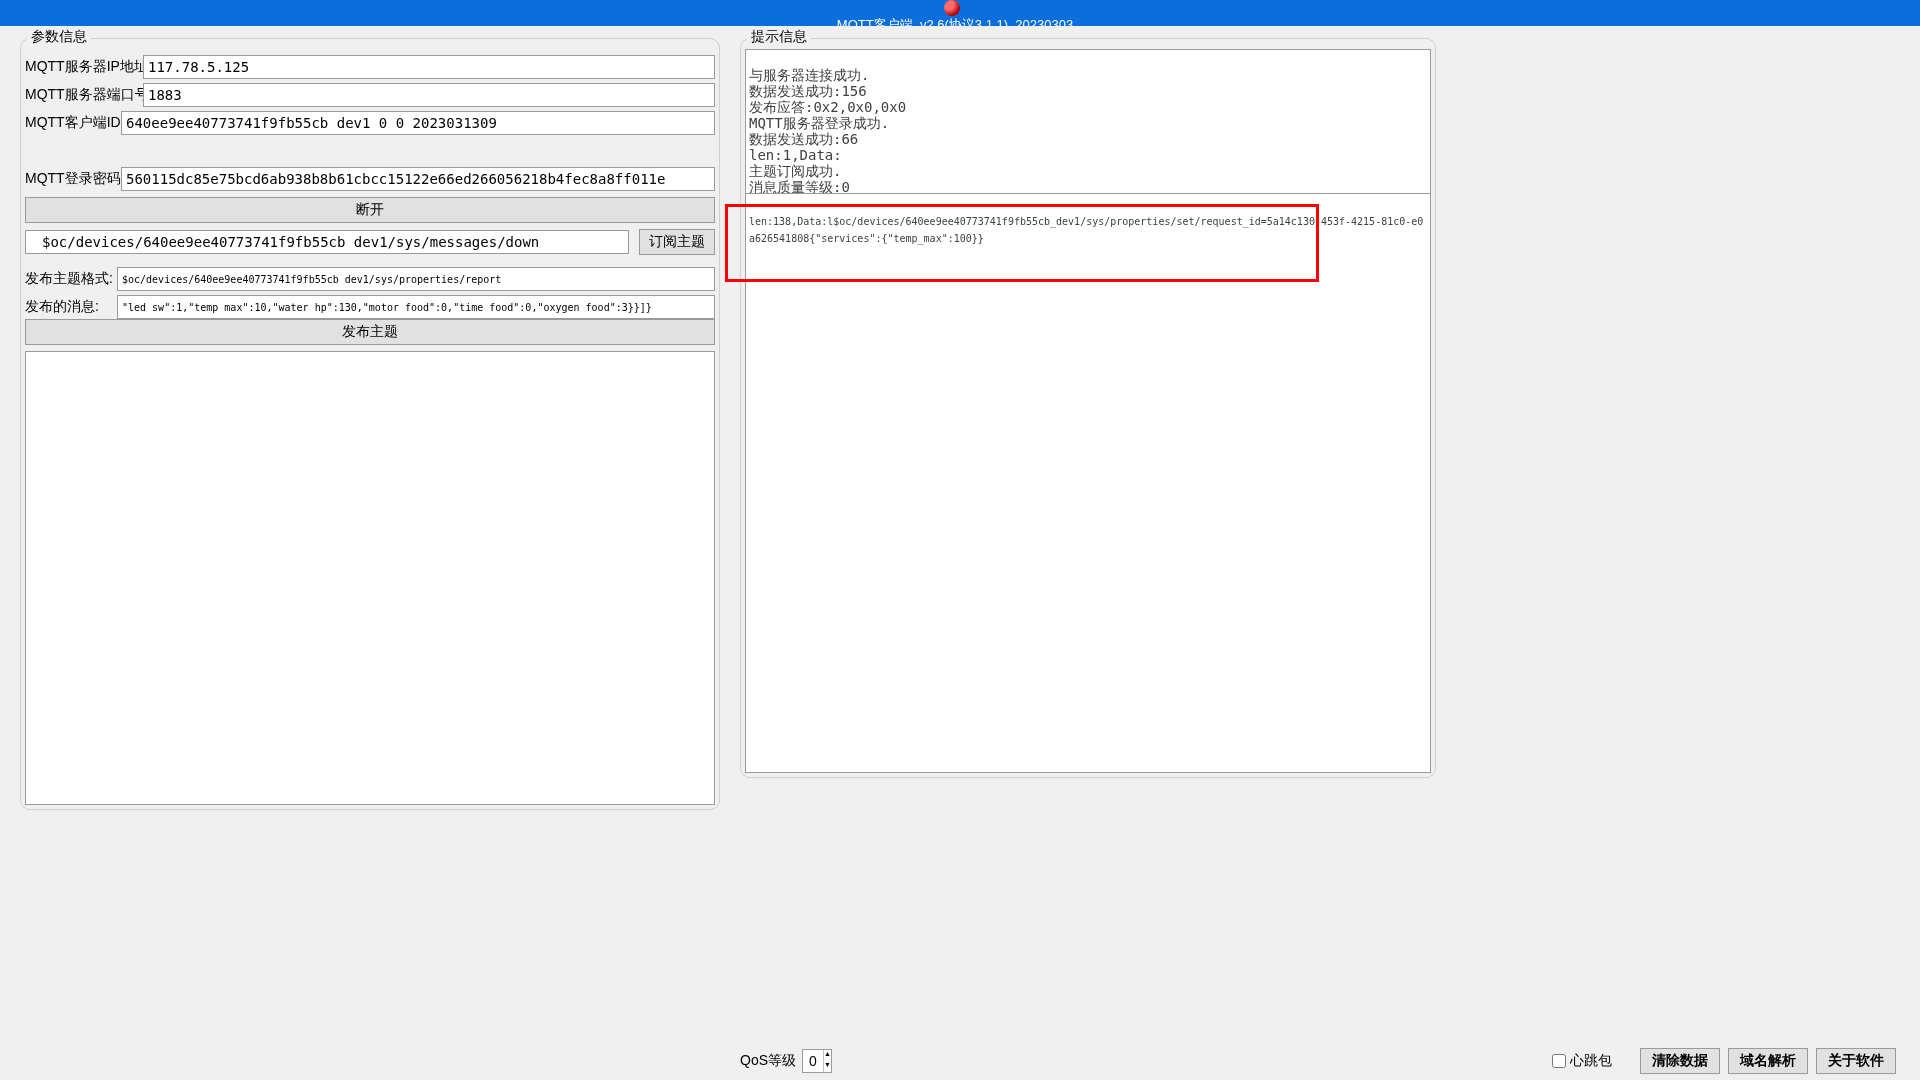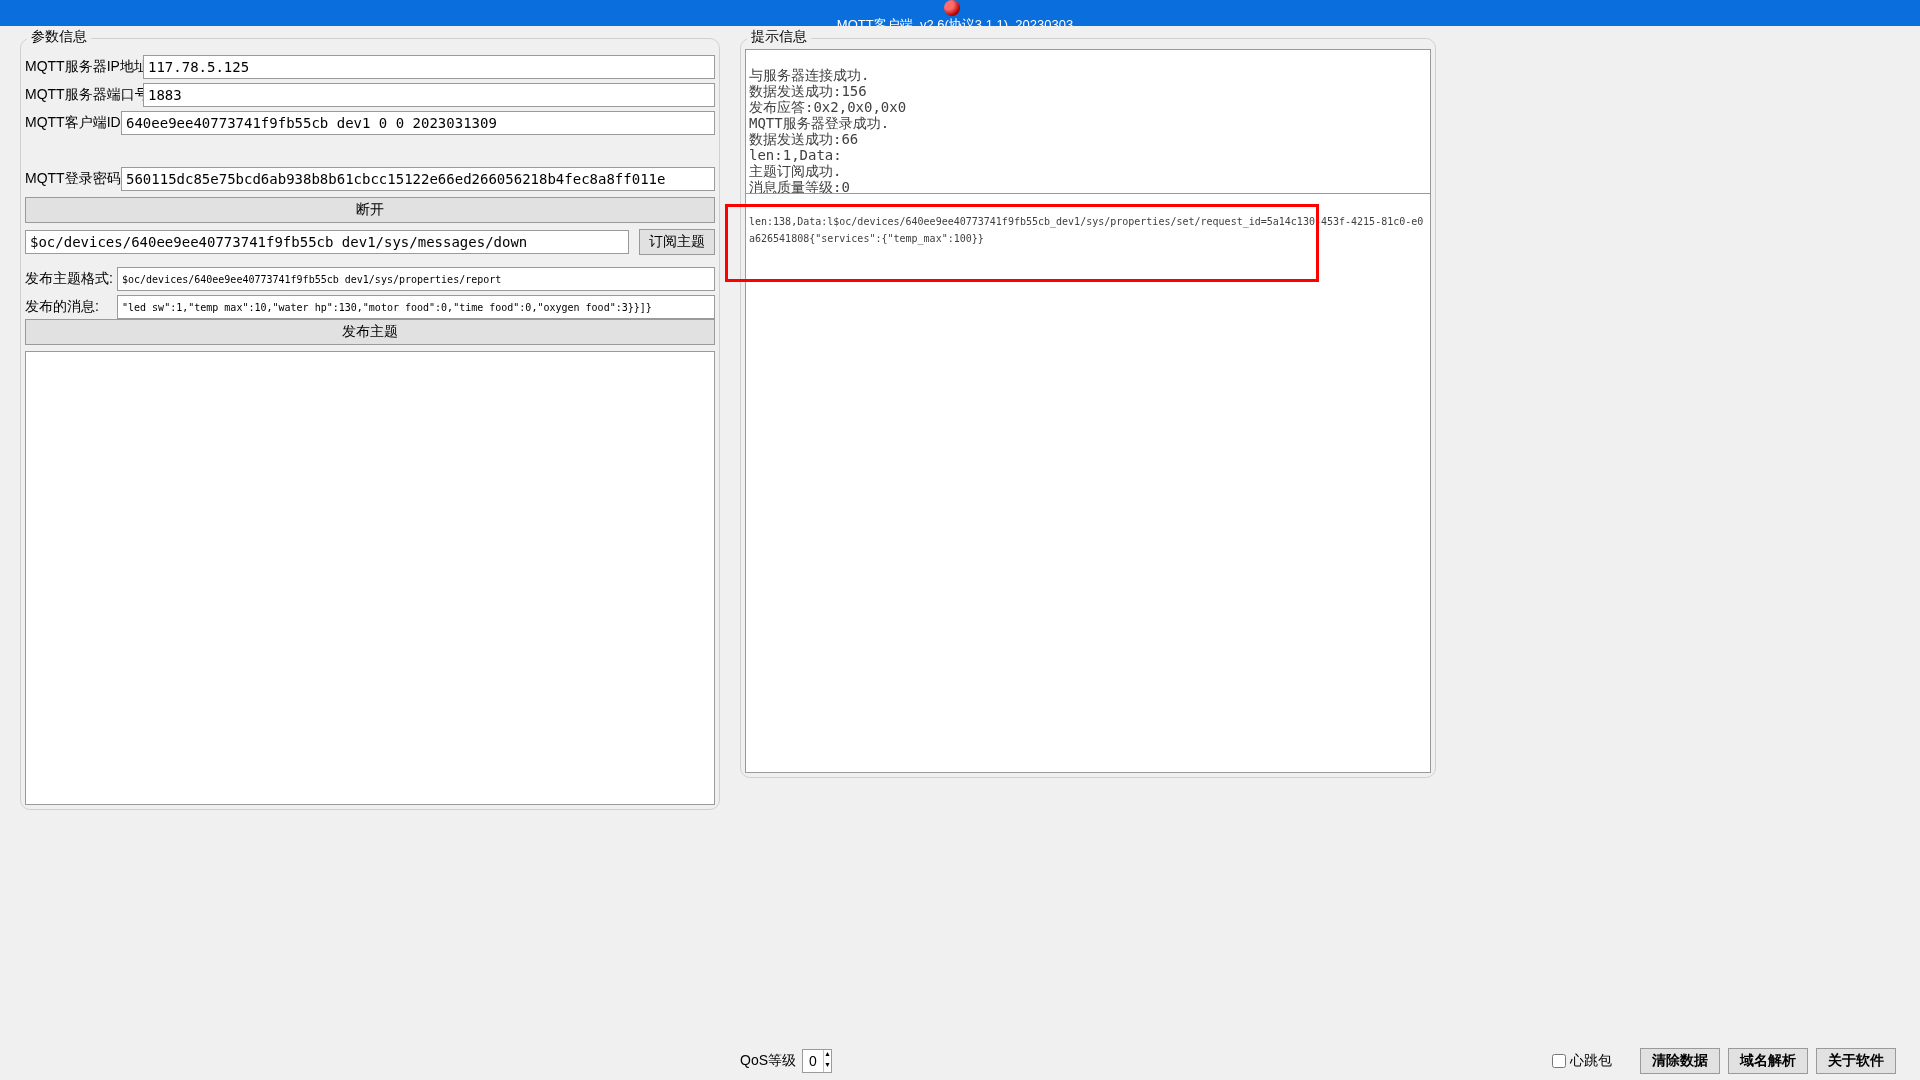--- a/index.html
+++ b/index.html
@@ -40,21 +40,21 @@
 .row label{width:118px;color:#000;font-size:14px;white-space:nowrap;}
 .row input[type=text]{
   flex:1;height:22px;border:1px solid #9a9a9a;background:#fff;padding:0 4px;
   font-family:Consolas,"Microsoft YaHei",monospace;font-size:14px;
 }
 .wide-btn{
   position:absolute;left:4px;right:4px;height:26px;border:1px solid #9a9a9a;
   background:#e1e1e1;cursor:pointer;font-size:14px;
 }
 #row-sub{position:absolute;left:4px;right:4px;height:26px;display:flex;align-items:center;}
-#row-sub input{flex:1;height:22px;border:1px solid #9a9a9a;padding:0 4px;font-family:Consolas,"Microsoft YaHei",monospace;font-size:14px;}
+#row-sub input{flex:1;height:22px;border:1px solid #9a9a9a;padding:0 16px;font-family:Consolas,"Microsoft YaHei",monospace;font-size:14px;}
 #row-sub button{width:76px;height:26px;margin-left:10px;border:1px solid #9a9a9a;background:#e1e1e1;cursor:pointer;font-size:14px;}
 #row-pubfmt, #row-pubmsg{position:absolute;left:4px;right:4px;height:36px;display:flex;align-items:center;}
 #row-pubfmt label,#row-pubmsg label{width:92px;white-space:nowrap;}
 #row-pubfmt input,#row-pubmsg input{flex:1;height:22px;border:1px solid #9a9a9a;padding:0 4px;font-family:Consolas,"Microsoft YaHei",monospace;font-size:10px;}
 #big-text-left{
   position:absolute;left:4px;right:4px;border:1px solid #9a9a9a;background:#fff;
   overflow:auto;white-space:pre-wrap;font-family:Consolas,"Microsoft YaHei",monospace;
 }
 
 #log-top{

